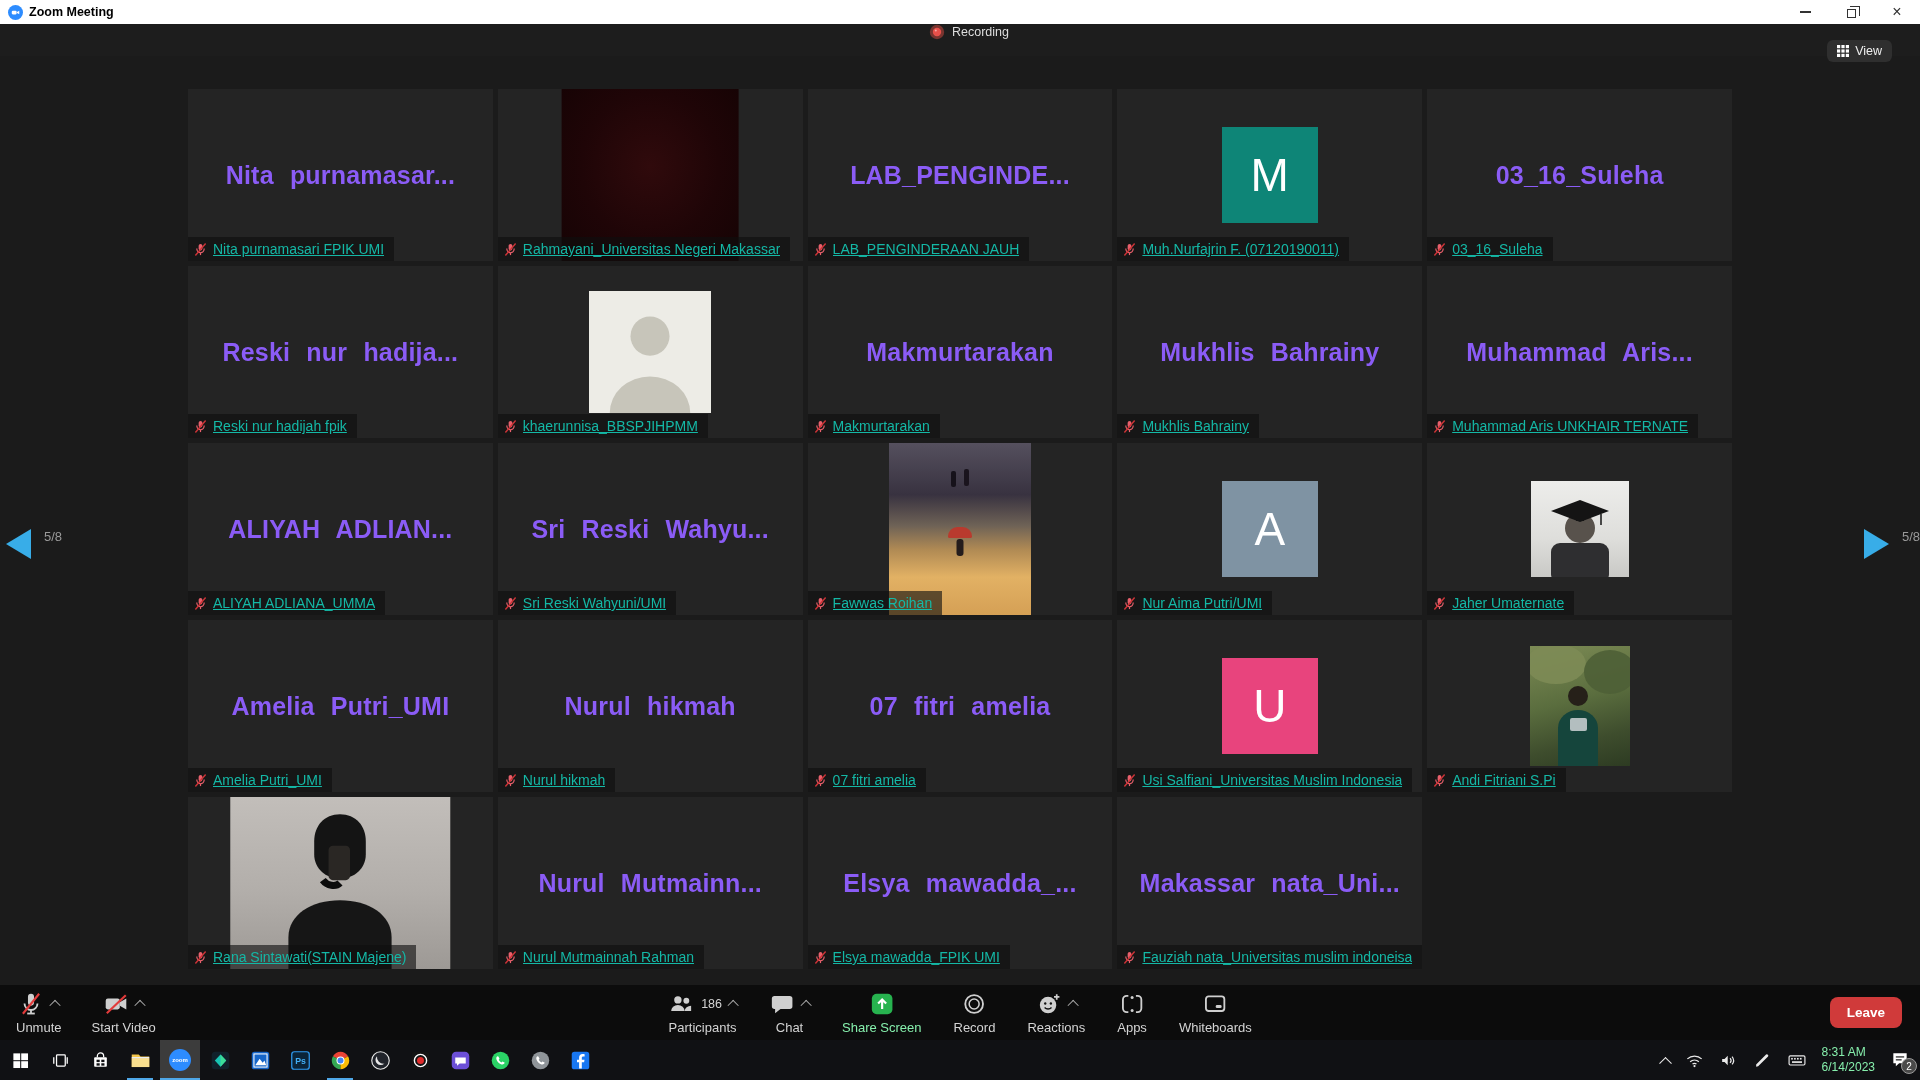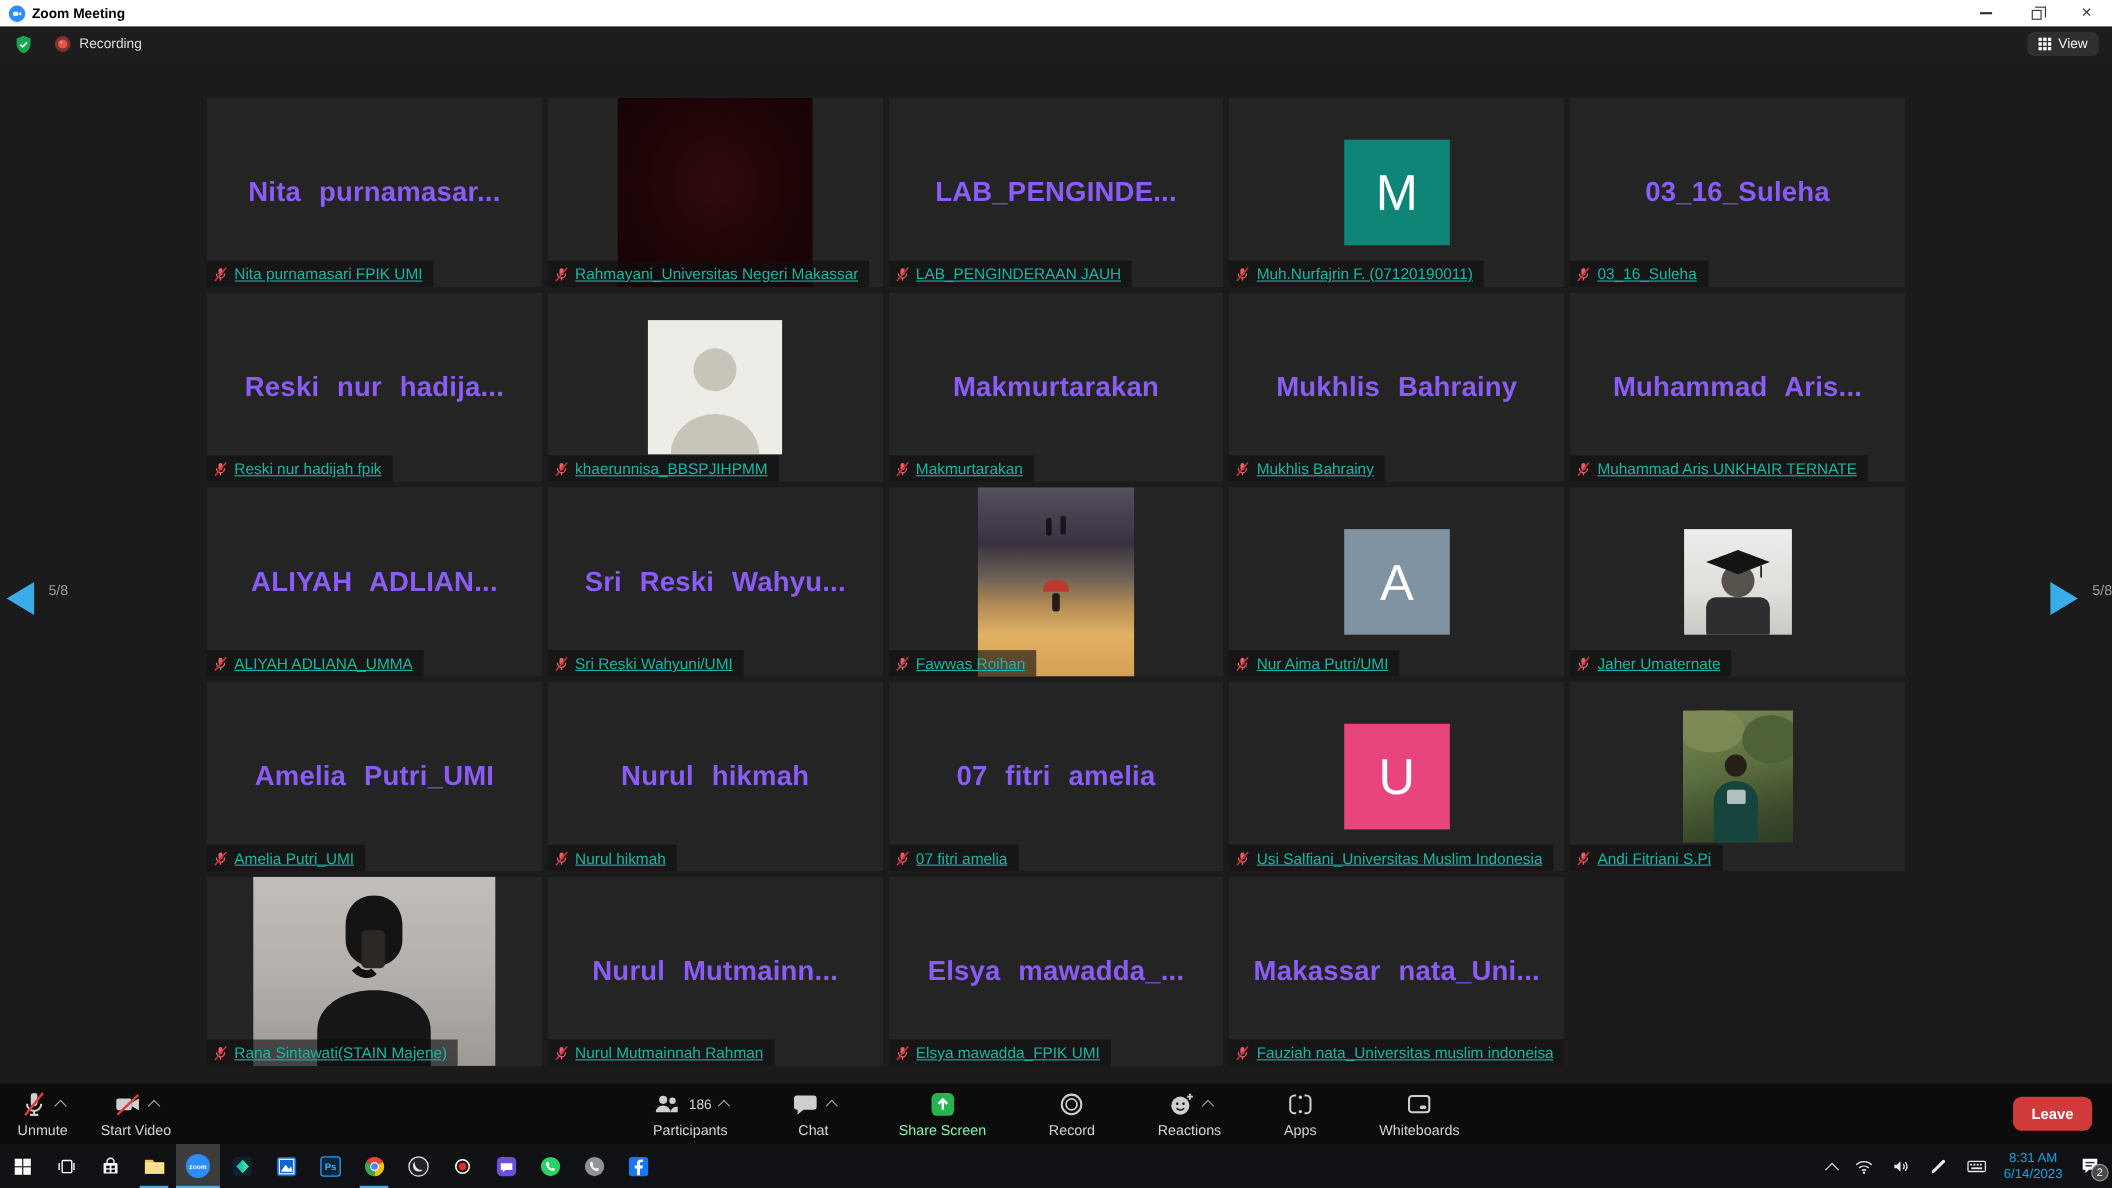--- a/index.html
+++ b/index.html
@@ -15,21 +15,21 @@
   .wctrls { display:flex; height:100%; }
   .wbtn { width:46px; height:100%; display:flex; align-items:center; justify-content:center; }
   .ic-min { width:11px; height:1.4px; background:#333; }
   .ic-restore { position:relative; width:9px; height:9px; border:1.2px solid #333; background:#fff; margin-top:3px; }
   .ic-restore::before { content:""; position:absolute; top:-4px; left:2px; width:9px; height:9px;
                         border:1.2px solid #333; border-left:none; border-bottom:none; }
   .ic-close { font-size:16px; line-height:1; color:#333; }
 
   
   .meetbar { position:absolute; top:24px; left:0; right:0; height:32px; background:#1d1d1d;
-             display:flex; align-items:center; padding:0 12px; z-index:10; }
+             display:flex; align-items:center; padding:0 28px; z-index:10;flex-direction:column; }
   .recbadge { display:flex; align-items:center; gap:7px; margin-left:18px; }
   .rectext { color:#dddddd; font-size:12.5px; }
   .viewbtn { margin-left:auto; background:#2f2f2f; border-radius:6px; padding:4px 10px;
              display:flex; align-items:center; gap:6px; color:#eeeeee; font-size:12.5px; }
 
   
   .stage { position:absolute; top:56px; left:0; right:0; height:929px; background:#1b1b1b; }
   .grid { position:absolute; left:188px; top:33px; width:1544px; display:grid;
           grid-template-columns:repeat(5,1fr); grid-auto-rows:172px; gap:5px; }
   .tile { position:relative; background:#242424; overflow:hidden; }
@@ -73,40 +73,40 @@
   .nav.left { left:6px; } .nav.right { right:6px; }
   .tri { width:0; height:0; border-top:15px solid transparent; border-bottom:15px solid transparent; }
   .tri.l { border-right:25px solid #38ade8; }
   .tri.r { border-left:25px solid #38ade8; }
   .pg { color:#9a9a9a; font-size:13px; }
 
   
   .zoomtb { position:absolute; top:985px; left:0; right:0; height:55px; background:#0c0c0c;
             display:flex; align-items:center; }
   .tbl { display:flex; gap:30px; margin-left:16px; }
-  .tbc { position:absolute; left:50%; transform:translateX(-50%); display:flex; gap:57px; }
+  .tbc { position:absolute; left:50%; transform:translateX(-50%); display:flex; gap:32px; }
   .tbi { display:flex; flex-direction:column; align-items:center; gap:2px; color:#d4d4d4; font-size:13px; }
   .tbi .irow { display:flex; align-items:center; gap:7px; height:28px; }
   .tbi svg.main { width:26px; height:26px; }
   .cnt { font-size:12.5px; color:#d4d4d4; }
   .caret { width:8px; height:8px; border-left:1.6px solid #aaa; border-top:1.6px solid #aaa;
            transform:rotate(45deg) translate(1px,1px); }
   .grntxt { color:#86efac; }
   .leave { margin-left:auto; margin-right:18px; background:#d03a3a; color:#fff; font-weight:bold;
            font-size:13.5px; border:none; border-radius:8px; padding:8px 17px; cursor:pointer; }
 
   
   .taskbar { position:absolute; top:1040px; left:0; right:0; height:40px; background:#101114;
              display:flex; align-items:stretch; z-index:30; }
   .slot { width:40px; display:flex; align-items:center; justify-content:center; position:relative; }
   .slot.active::after { content:""; position:absolute; left:7px; right:7px; bottom:0; height:2.5px; background:#4fa8e8; }
   .slot.zoomed { background:#3c3c3c; }
   .slot.zoomed::after { left:0; right:0; }
   .tray { margin-left:auto; display:flex; align-items:center; gap:15px; padding:0 10px; }
-  .clock { color:#0ea5e9; font-size:12px; text-align:center; line-height:15px; }
+  .clock { color:#86efac; font-size:12px; text-align:left; line-height:15px; }
   .traycaret { width:9px; height:9px; border-left:1.7px solid #eaeaea; border-top:1.7px solid #eaeaea;
                transform:rotate(45deg) translate(2px,2px); }
   .notif { position:relative; display:flex; align-items:center; }
   .badge { position:absolute; right:-7px; bottom:-4px; width:16px; height:16px; border-radius:50%;
            background:#4a4a4a; border:1px solid #9a9a9a; color:#fff; font-size:10px;
            display:flex; align-items:center; justify-content:center; }
 </style>
 </head>
 <body>
 

